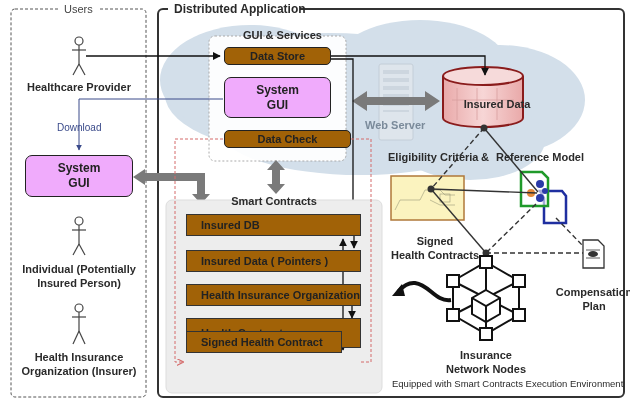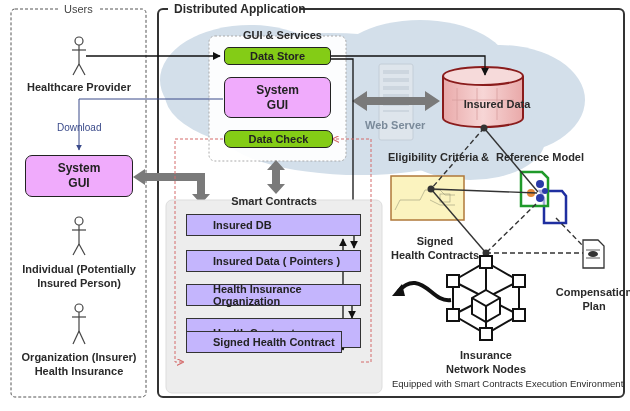--- a/index.html
+++ b/index.html
@@ -4,24 +4,24 @@
 <style>
   html, body { margin:0; padding:0; background:#ffffff; }
   body { width:630px; height:411px; position:relative; overflow:hidden;
          font-family:"Liberation Sans", "DejaVu Sans", sans-serif; color:#222; }
   svg#diagram { position:absolute; left:0; top:0; width:630px; height:411px; }
   .lbl { position:absolute; font-weight:bold; font-size:11px; color:#2a2a2a;
          white-space:nowrap; line-height:14px; }
   .ctr { text-align:center; }
   .box { position:absolute; box-sizing:border-box; display:flex; align-items:center;
          font-weight:bold; font-size:11px; color:#222; }
-  .yellow { background:#84cc16; border:1.6px solid #222; border-radius:5px; justify-content:center; }
+  .yellow { background:#a16207; border:1.6px solid #222; border-radius:5px; justify-content:center; }
   .gui { background:#f0abfc; border:1.8px solid #222; border-radius:7px; justify-content:center;
          text-align:center; line-height:15px; font-size:12px; }
-  .green { background:#c4b5fd; border:1.6px solid #333; padding-left:26px; }
+  .green { background:#a16207; border:1.6px solid #333; padding-left:14px; }
   .grey-text { color:#7a8a9a; }
   .small { font-weight:normal; font-size:9.5px; }
   .dl { color:#3a4a8a; font-weight:normal; font-size:10px; }
 </style>
 </head>
 <body>
 
 <svg id="diagram" viewBox="0 0 630 411">
   <defs>
     <marker id="arrowBlack" viewBox="0 0 10 10" refX="9" refY="5" markerWidth="6" markerHeight="6" orient="auto">
@@ -216,35 +216,35 @@
       <div>System</div>
       <div>GUI</div>
     </div>
 </div>
 
 <div class="lbl ctr" style="left:12px;top:262px;width:134px;">
   <div>Individual (Potentially</div>
   <div>Insured Person)</div>
 </div>
 <div class="lbl ctr" style="left:12px;top:350px;width:134px;">
+  <div>Health Insurance</div>
   <div>Organization (Insurer)</div>
-  <div>Health Insurance</div>
 </div>
 
 <div class="lbl" style="left:174px;top:2px;font-size:12px;">Distributed Application</div>
 
 <div class="lbl" style="left:243px;top:28px;">GUI &amp; Services</div>
 <div class="box yellow" style="left:224px;top:47px;width:107px;height:18px;">Data Store</div>
 <div class="box gui" style="left:224px;top:77px;width:107px;height:41px;">
   <div>
       <div>System</div>
       <div>GUI</div>
     </div>
 </div>
-<div class="box yellow" style="left:224px;top:130px;width:109px;height:18px;border-radius:7px;">Data Check</div>
+<div class="box yellow" style="left:224px;top:130px;width:127px;height:18px;">Data Check</div>
 
 <div class="lbl grey-text" style="left:365px;top:118px;">Web Server</div>
 <div class="lbl ctr" style="left:459px;top:97px;width:76px;">Insured Data</div>
 
 <div class="lbl ctr" style="left:166px;top:194px;width:216px;">Smart Contracts</div>
 <div class="box green" style="left:186px;top:214px;width:175px;height:22px;">Insured DB</div>
 <div class="box green" style="left:186px;top:250px;width:175px;height:22px;">Insured Data ( Pointers )</div>
 <div class="box green" style="left:186px;top:284px;width:175px;height:22px;">Health Insurance Organization</div>
 <div class="box green" style="left:186px;top:318px;width:175px;height:30px;">Health Contract</div>
 <div class="box green" style="left:186px;top:331px;width:156px;height:22px;">Signed Health Contract</div>

